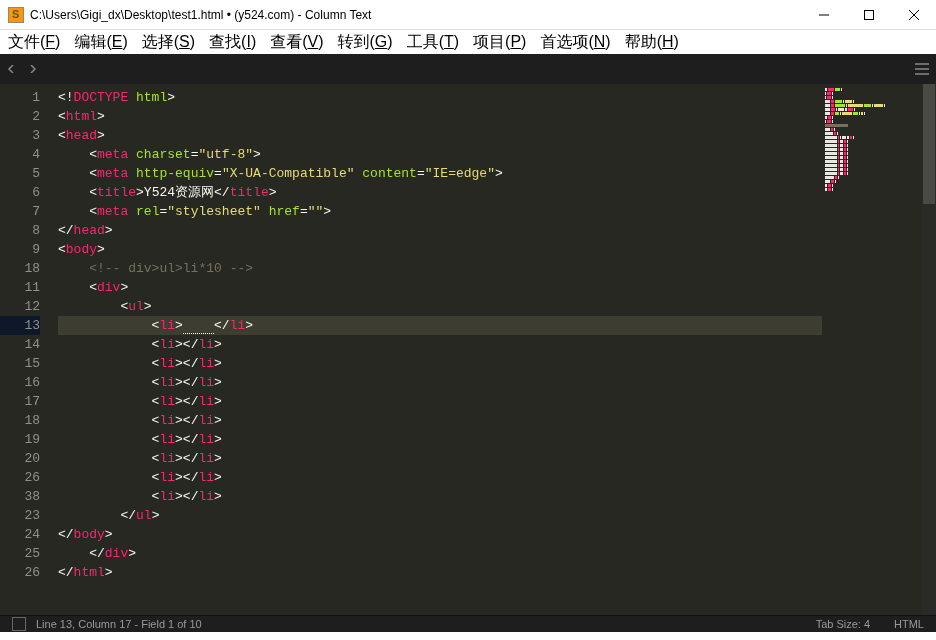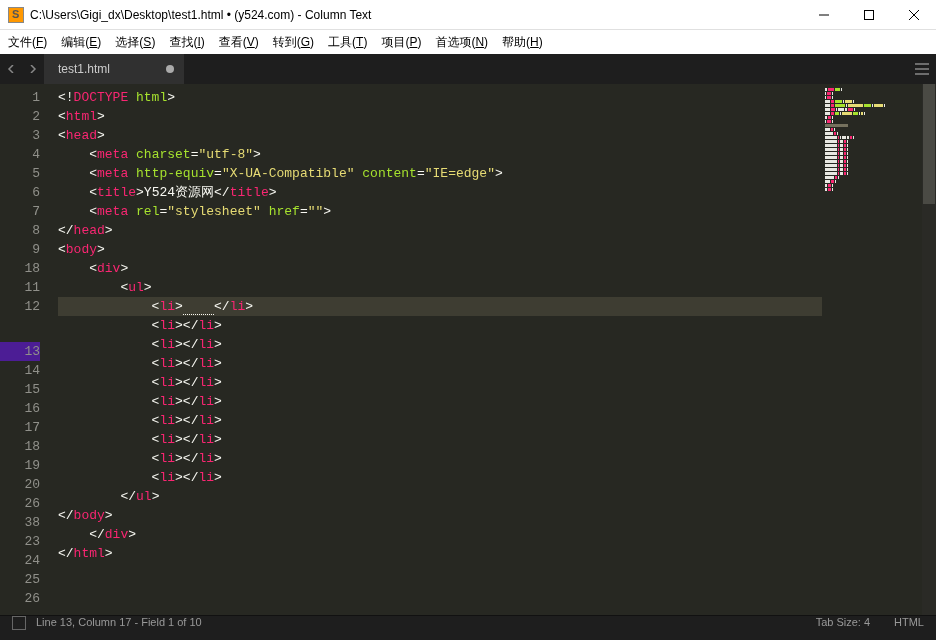--- a/index.html
+++ b/index.html
@@ -8,56 +8,56 @@
 
 .titlebar { height: 30px; background: #fff; display: flex; align-items: center; border-bottom: 1px solid #e0e0e0; }
 .titlebar .app-icon { width: 16px; height: 16px; margin: 0 6px 0 8px; background: #ff9800; border: 1px solid #888; position: relative; }
 .titlebar .app-icon::before { content: "S"; position: absolute; color: #555; font-size: 11px; font-weight: bold; top: 0; left: 3px; }
 .titlebar .title-text { flex: 1; font-size: 12px; color: #000; }
 .win-controls { display: flex; height: 100%; }
 .win-btn { width: 45px; height: 100%; display: flex; align-items: center; justify-content: center; cursor: pointer; }
 .win-btn svg { width: 10px; height: 10px; }
 
 
-.menubar { height: 24px; background: #fff; display: flex; align-items: center; padding: 0 8px; gap: 14px; font-size: 12px; }
+.menubar { height: 24px; background: #fff; display: flex; align-items: center; padding: 0 8px; gap: 14px; font-size: 16px; }
 .menubar .menu-item { cursor: pointer; color: #000; }
 .menubar .menu-item u { text-decoration: underline; }
 
 
 .tabstrip { height: 30px; background: #1e1e1e; display: flex; align-items: stretch; }
 .tab-nav { width: 22px; display: flex; align-items: center; justify-content: center; color: #888; cursor: pointer; }
 .tab-nav svg { width: 8px; height: 8px; }
 .tab { display: flex; align-items: center; padding: 0 10px 0 14px; background: #303030; color: #ccc; font-size: 12px; min-width: 140px; justify-content: space-between; cursor: pointer; }
 .tab .dirty-dot { width: 8px; height: 8px; border-radius: 50%; background: #aaa; margin-left: 20px; }
 .tab-spacer { flex: 1; }
 .hamburger { width: 28px; display: flex; align-items: center; justify-content: center; color: #888; cursor: pointer; }
 
 
 .editor { height: 531px; background: #272822; display: flex; position: relative; font-family: Consolas, "Courier New", monospace; font-size: 13px; line-height: 19px; }
 .gutter { width: 50px; text-align: right; color: #90908a; padding: 4px 10px 0 0; user-select: none; }
 .gutter .ln { height: 19px; }
-.gutter .ln.hl { background: #4c1d95; margin-top: 26px; }
+.gutter .ln.hl { background: #0f172a; }
 .code { flex: 1; padding: 4px 0 0 8px; color: #f8f8f2; position: relative; overflow: hidden; }
 .codeline { height: 19px; white-space: pre; }
 .codeline.hl { background: #3e3d32; }
 .p { color: #f8f8f2; } 
 .t { color: #f92672; } 
 .a { color: #a6e22e; } 
 .s { color: #e6db74; } 
 .c { color: #75715e; } 
 .cursor-mark { border-bottom: 1px dotted #f8f8f2; }
 
 .minimap { width: 100px; background: #272822; position: relative; padding: 4px 3px; }
 .mm-line { height: 3px; margin-bottom: 1px; display: flex; gap: 1px; }
 .mm-seg { height: 3px; }
 .scrollbar { width: 14px; background: #2a2a26; position: relative; }
 .scroll-thumb { position: absolute; top: 0; left: 1px; right: 1px; height: 120px; background: #4a4a44; }
 
 
-.statusbar { height: 25px; background: #1e1e1e; color: #999; display: flex; align-items: flex-start; padding: 0 12px; font-size: 11px; border-top: 1px solid #111; }
+.statusbar { height: 17px; background: #1e1e1e; color: #999; display: flex; align-items: center; padding: 0 12px; font-size: 11px; border-top: 1px solid #111; }
 .status-icon { width: 14px; height: 14px; border: 1px solid #666; margin-right: 10px; }
 .status-left { flex: 1; }
 .status-item { margin-left: 24px; cursor: pointer; }
 </style>
 </head>
 <body>
 
 <div class="titlebar">
   <div class="app-icon"></div>
   <div class="title-text">C:\Users\Gigi_dx\Desktop\test1.html • (y524.com) - Column Text</div>
@@ -98,24 +98,20 @@
   <div class="tab-nav">
       <svg viewBox="0 0 8 8">
         <path d="M6 0 L2 4 L6 8" fill="none" stroke="#888" stroke-width="1.5"></path>
       </svg>
     </div>
   <div class="tab-nav">
       <svg viewBox="0 0 8 8">
         <path d="M2 0 L6 4 L2 8" fill="none" stroke="#888" stroke-width="1.5"></path>
       </svg>
     </div>
-  <div class="tab">
-    <span>test1.html</span>
-    <span class="dirty-dot"></span>
-  </div>
   <div class="tab-spacer"></div>
   <div class="hamburger">
       <svg width="14" height="12" viewBox="0 0 14 12">
         <line x1="0" y1="1" x2="14" y2="1" stroke="#888" stroke-width="1.5"></line>
         <line x1="0" y1="6" x2="14" y2="6" stroke="#888" stroke-width="1.5"></line>
         <line x1="0" y1="11" x2="14" y2="11" stroke="#888" stroke-width="1.5"></line>
       </svg>
     </div>
 </div>
 
@@ -151,20 +147,21 @@
   <div class="code" id="code">
       <div class="codeline"><span class="p">&lt;!</span><span class="t">DOCTYPE</span><span class="a"> html</span><span class="p">&gt;</span></div>
       <div class="codeline"><span class="p">&lt;</span><span class="t">html</span><span class="p">&gt;</span></div>
       <div class="codeline"><span class="p">&lt;</span><span class="t">head</span><span class="p">&gt;</span></div>
       <div class="codeline"><span class="p">    &lt;</span><span class="t">meta</span><span class="a"> charset</span><span class="p">=</span><span class="s">"utf-8"</span><span class="p">&gt;</span></div>
       <div class="codeline"><span class="p">    &lt;</span><span class="t">meta</span><span class="a"> http-equiv</span><span class="p">=</span><span class="s">"X-UA-Compatible"</span><span class="a"> content</span><span class="p">=</span><span class="s">"IE=edge"</span><span class="p">&gt;</span></div>
       <div class="codeline"><span class="p">    &lt;</span><span class="t">title</span><span class="p">&gt;</span><span class="p">Y524资源网</span><span class="p">&lt;/</span><span class="t">title</span><span class="p">&gt;</span></div>
       <div class="codeline"><span class="p">    &lt;</span><span class="t">meta</span><span class="a"> rel</span><span class="p">=</span><span class="s">"stylesheet"</span><span class="a"> href</span><span class="p">=</span><span class="s">""</span><span class="p">&gt;</span></div>
       <div class="codeline"><span class="p">&lt;/</span><span class="t">head</span><span class="p">&gt;</span></div>
       <div class="codeline"><span class="p">&lt;</span><span class="t">body</span><span class="p">&gt;</span></div>
+      <div class="codeline"><span class="c">    &lt;!-- div&gt;ul&gt;li*10 --&gt;</span></div>
       <div class="codeline"><span class="p">    &lt;</span><span class="t">div</span><span class="p">&gt;</span></div>
       <div class="codeline"><span class="p">        &lt;</span><span class="t">ul</span><span class="p">&gt;</span></div>
       <div class="codeline hl"><span class="p">            &lt;</span><span class="t">li</span><span class="p">&gt;</span><span class="p cursor-mark">    </span><span class="p">&lt;/</span><span class="t">li</span><span class="p">&gt;</span></div>
       <div class="codeline"><span class="p">            &lt;</span><span class="t">li</span><span class="p">&gt;&lt;/</span><span class="t">li</span><span class="p">&gt;</span></div>
       <div class="codeline"><span class="p">            &lt;</span><span class="t">li</span><span class="p">&gt;&lt;/</span><span class="t">li</span><span class="p">&gt;</span></div>
       <div class="codeline"><span class="p">            &lt;</span><span class="t">li</span><span class="p">&gt;&lt;/</span><span class="t">li</span><span class="p">&gt;</span></div>
       <div class="codeline"><span class="p">            &lt;</span><span class="t">li</span><span class="p">&gt;&lt;/</span><span class="t">li</span><span class="p">&gt;</span></div>
       <div class="codeline"><span class="p">            &lt;</span><span class="t">li</span><span class="p">&gt;&lt;/</span><span class="t">li</span><span class="p">&gt;</span></div>
       <div class="codeline"><span class="p">            &lt;</span><span class="t">li</span><span class="p">&gt;&lt;/</span><span class="t">li</span><span class="p">&gt;</span></div>
       <div class="codeline"><span class="p">            &lt;</span><span class="t">li</span><span class="p">&gt;&lt;/</span><span class="t">li</span><span class="p">&gt;</span></div>

